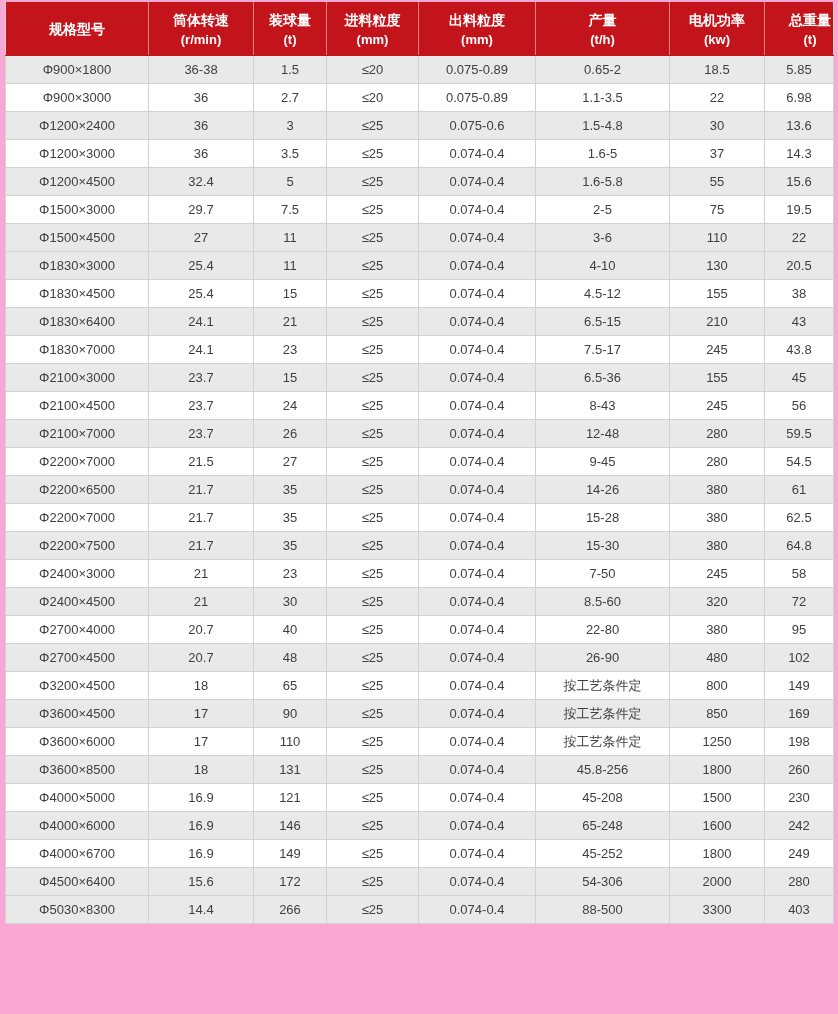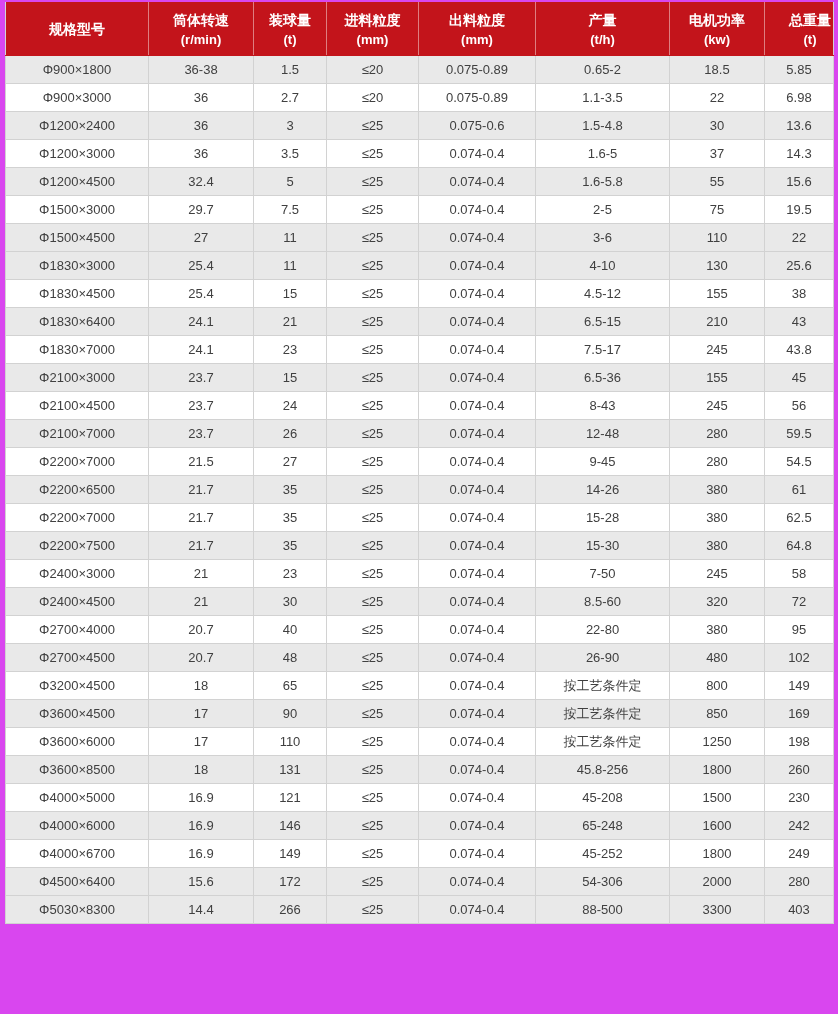--- a/index.html
+++ b/index.html
@@ -6,21 +6,21 @@
     margin: 0;
     padding: 0;
     background: #ffffff;
     font-family: "Liberation Sans", "DejaVu Sans", sans-serif;
   }
   .page {
     width: 838px;
     height: 1014px;
     box-sizing: border-box;
     padding: 2px 5px 0 5px;
-    background: #d946ef;
+    background: #f9a8d4;
   }
   table.spec-table {
     border-collapse: collapse;
     table-layout: fixed;
     width: 828px;
   }
   table.spec-table thead th {
     background: #c3141b;
     color: #ffffff;
     height: 53px;
@@ -190,21 +190,21 @@
           <td>22</td>
         </tr>
         <tr class="alt">
           <td>Φ1830×3000</td>
           <td>25.4</td>
           <td>11</td>
           <td>≤25</td>
           <td>0.074-0.4</td>
           <td>4-10</td>
           <td>130</td>
-          <td>25.6</td>
+          <td>20.5</td>
         </tr>
         <tr>
           <td>Φ1830×4500</td>
           <td>25.4</td>
           <td>15</td>
           <td>≤25</td>
           <td>0.074-0.4</td>
           <td>4.5-12</td>
           <td>155</td>
           <td>38</td>

